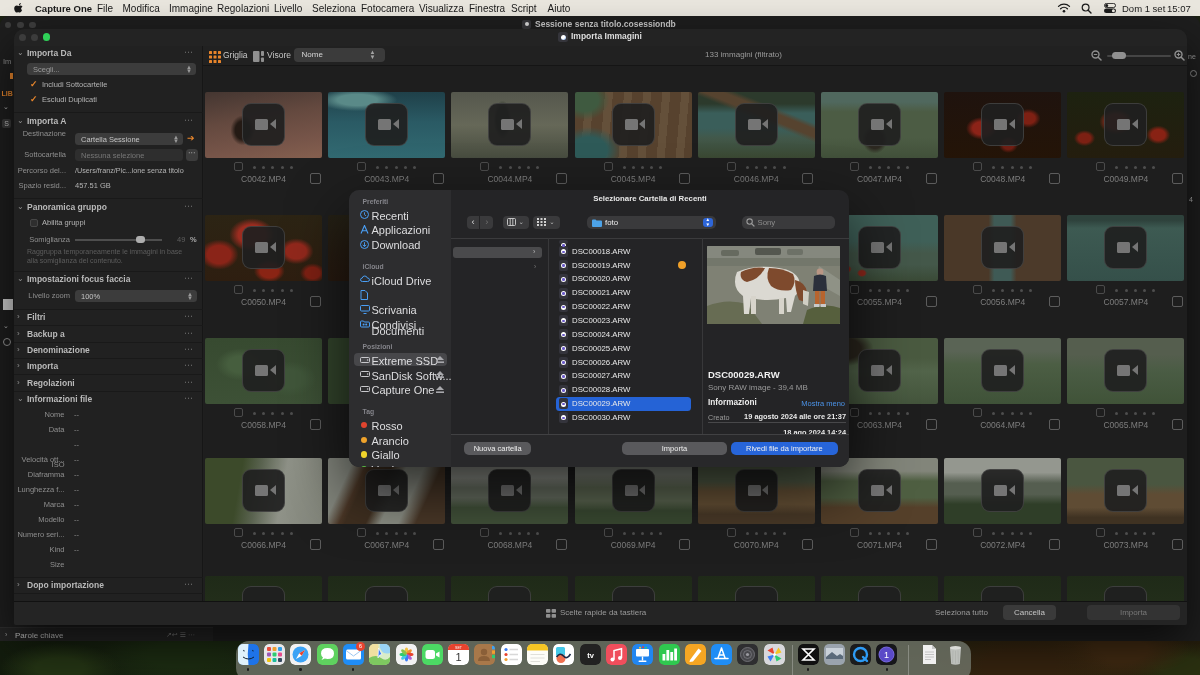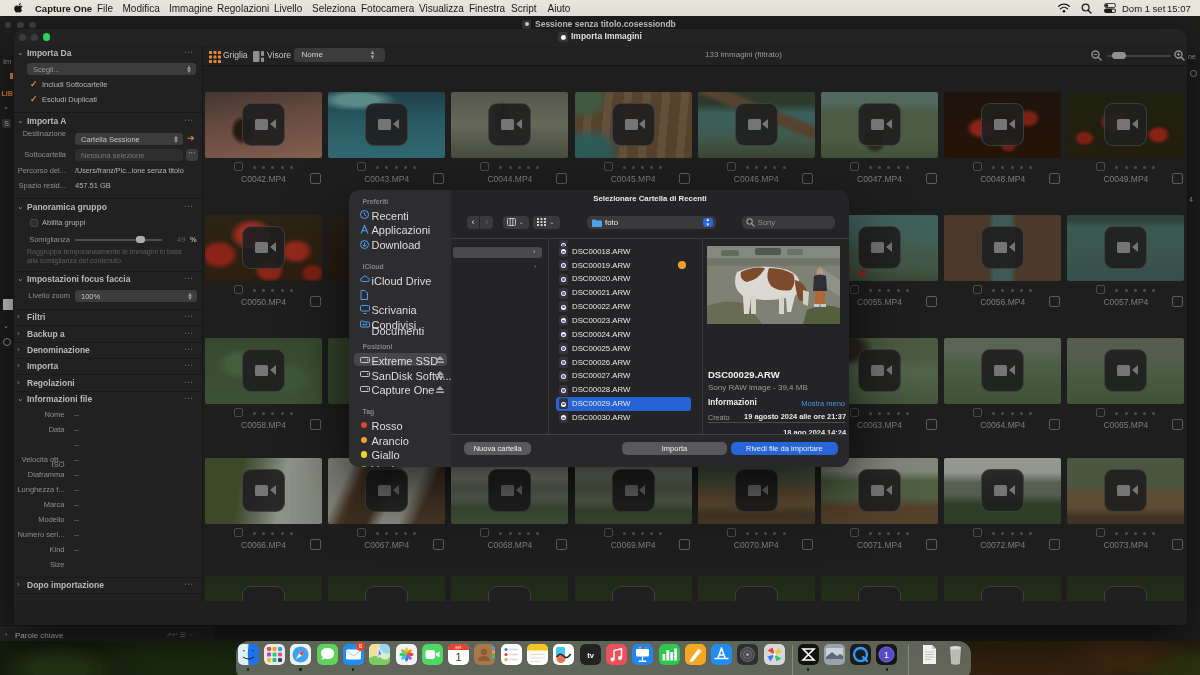--- a/index.html
+++ b/index.html
@@ -764,20 +764,34 @@
       <div class="cell" style="left:740.2px;top:510.4px;">
       <div class="th" style="background:linear-gradient(180deg,#1f2a18 0%,#27331d 100%)"></div>
       <div class="vic" style="top:10px"></div>
       </div>
       <div class="cell" style="left:863.4px;top:510.4px;">
       <div class="th" style="background:linear-gradient(180deg,#1f2a18 0%,#27331d 100%)"></div>
       <div class="vic" style="top:10px"></div>
       </div>
     </div>
 
+  <div id="ibar">
+    <svg style="position:absolute;left:532px;top:7px" width="10" height="9" viewBox="0 0 10 9">
+        <g fill="#8f8f8f">
+          <rect x="0" y="0" width="4.4" height="3.8" rx="0.8"></rect>
+          <rect x="5.6" y="0" width="4.4" height="3.8" rx="0.8"></rect>
+          <rect x="0" y="5" width="4.4" height="3.8" rx="0.8"></rect>
+          <rect x="5.6" y="5" width="4.4" height="3.8" rx="0.8"></rect>
+        </g>
+      </svg>
+    <span class="abs" style="left:546px;top:6px;color:#9a9a9a;font-size:8px;">Scelte rapide da tastiera</span>
+    <span class="abs" style="left:921px;top:6px;color:#9a9a9a;font-size:8px;">Seleziona tutto</span>
+    <div class="abs" style="left:989px;top:3.5px;width:53px;height:15px;background:#3a3a3a;border-radius:4px;color:#c5c5c5;font-size:8px;text-align:center;line-height:15px;">Cancella</div>
+    <div class="abs" style="left:1073px;top:3.5px;width:93px;height:15px;background:#333333;border-radius:4px;color:#787878;font-size:8px;text-align:center;line-height:15px;">Importa</div>
+  </div>
 </div>
 
 <div id="dlg">
     <div id="dlgside">
       <span class="sl" style="top:8.5px;">Preferiti</span>
       <div class="sic" style="top:20.80000000000001px;"><svg width="9" height="9" viewBox="0 0 9 9">
           <circle cx="4.5" cy="4.5" r="4" fill="none" stroke="#4a9ff5" stroke-width="1"></circle>
           <path d="M4.5 2.3 V4.7 L6 5.8" stroke="#4a9ff5" stroke-width="0.9" fill="none"></path>
         </svg></div>
       <span class="si" style="top:20.20000000000001px;">Recenti</span>

